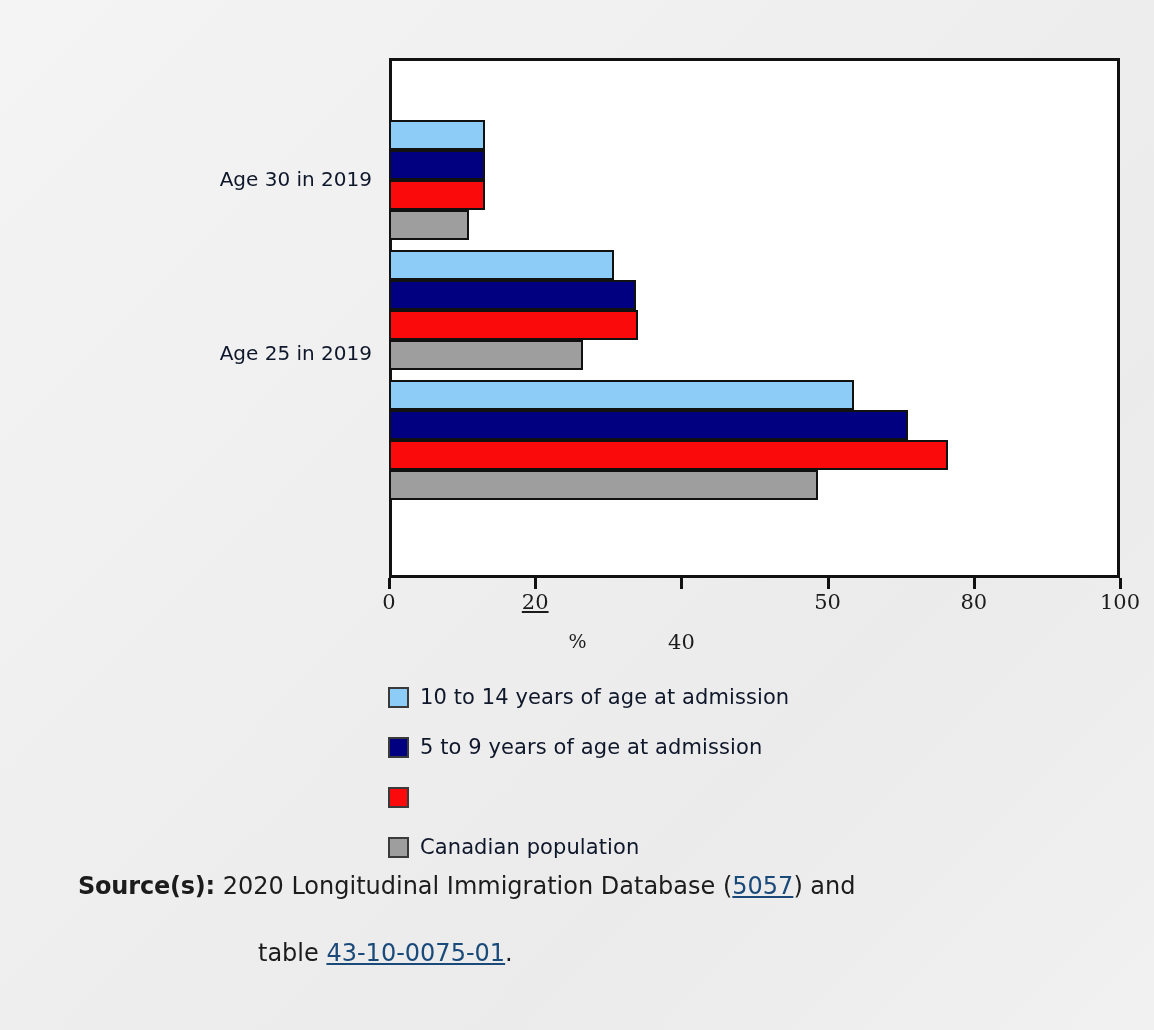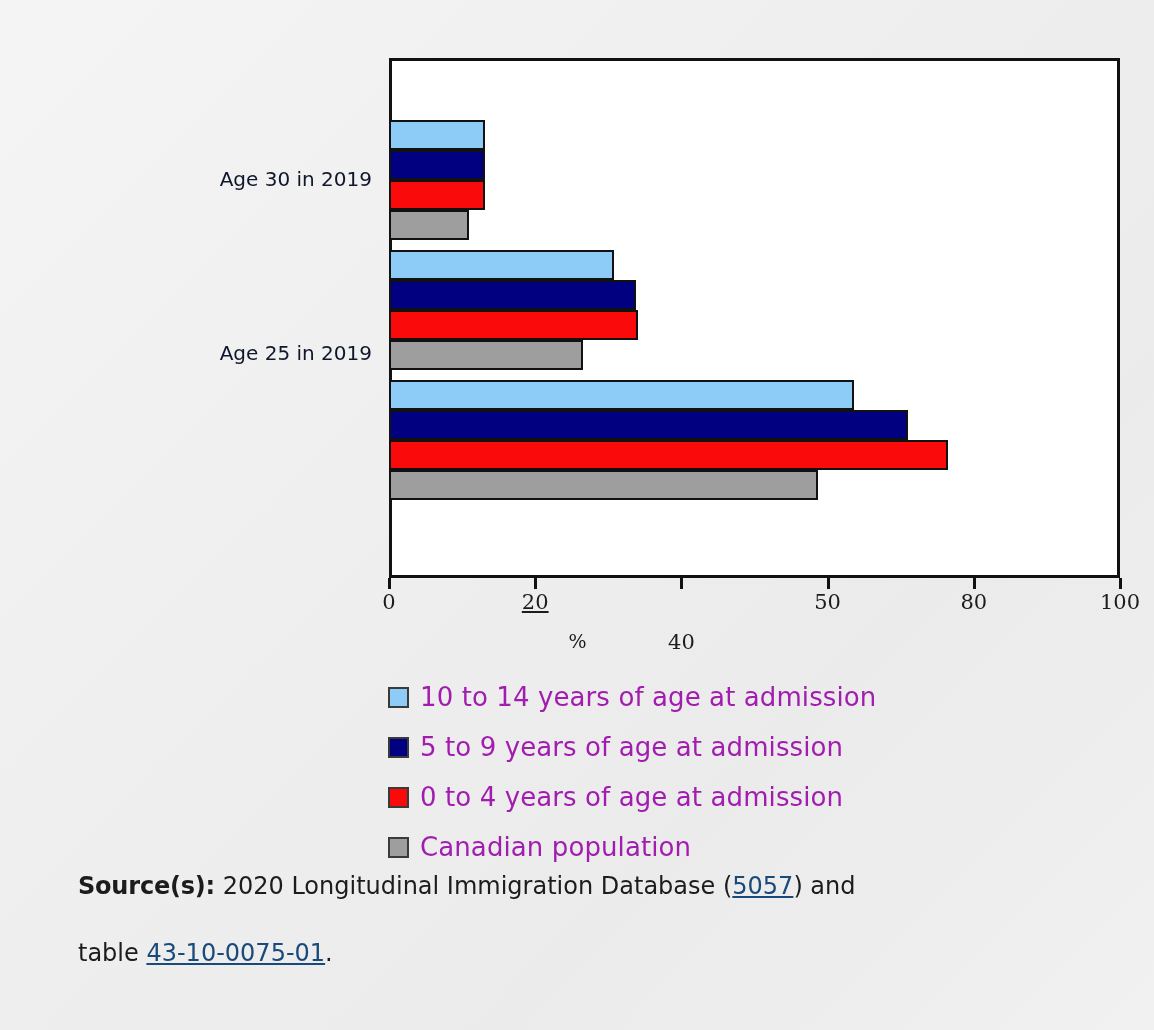--- a/index.html
+++ b/index.html
@@ -103,22 +103,22 @@
   }
   .legend-swatch {
     width: 21px;
     height: 21px;
     border: 2px solid #3a3a3a;
     box-sizing: border-box;
     margin-right: 11px;
     flex: none;
   }
   .legend-text {
-    font-size: 26px;
-    color: #a21caf;
+    font-size: 21px;
+    color: #0f172a;
     white-space: nowrap;
     letter-spacing: 0.1px;
   }
 
   
   #source {
     position: absolute;
     left: 78px;
     top: 853px;
     width: 1000px;
@@ -126,20 +126,21 @@
     line-height: 67px;
     color: #1c1c1c;
   }
   #source-label {
     font-weight: bold;
     letter-spacing: -0.2px;
   }
   #source-body { }
   .source-line-2 {
     display: block;
+    margin-left: 180px;
   }
   .src-link {
     color: #1a4a7a;
     text-decoration: underline;
     cursor: pointer;
   }
 </style>
 </head>
 <body>
 
@@ -188,21 +189,20 @@
       <div class="legend-row">
         <span class="legend-swatch" style="background: rgb(142, 204, 248);"></span>
         <span class="legend-text">10 to 14 years of age at admission</span>
       </div>
       <div class="legend-row">
         <span class="legend-swatch" style="background: rgb(0, 0, 128);"></span>
         <span class="legend-text">5 to 9 years of age at admission</span>
       </div>
       <div class="legend-row">
         <span class="legend-swatch" style="background: rgb(250, 10, 10);"></span>
-        <span class="legend-text">0 to 4 years of age at admission</span>
       </div>
       <div class="legend-row">
         <span class="legend-swatch" style="background: rgb(158, 158, 158);"></span>
         <span class="legend-text">Canadian population</span>
       </div>
     </div>
 
   <div id="source">
     <span id="source-label">Source(s):</span>
     <span id="source-body">

